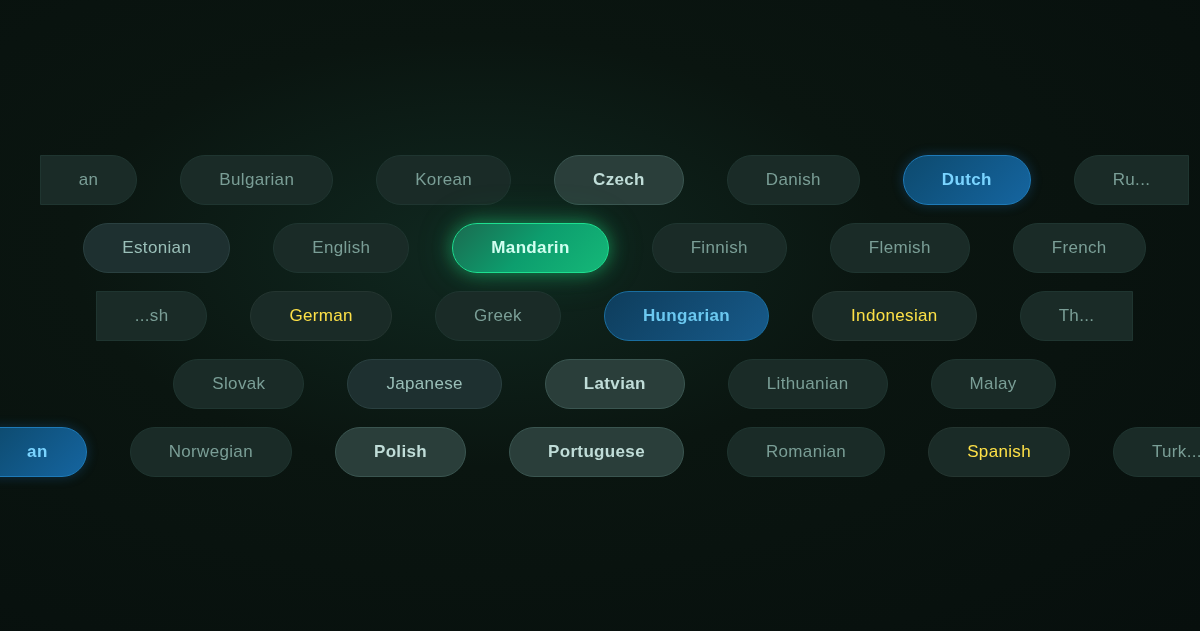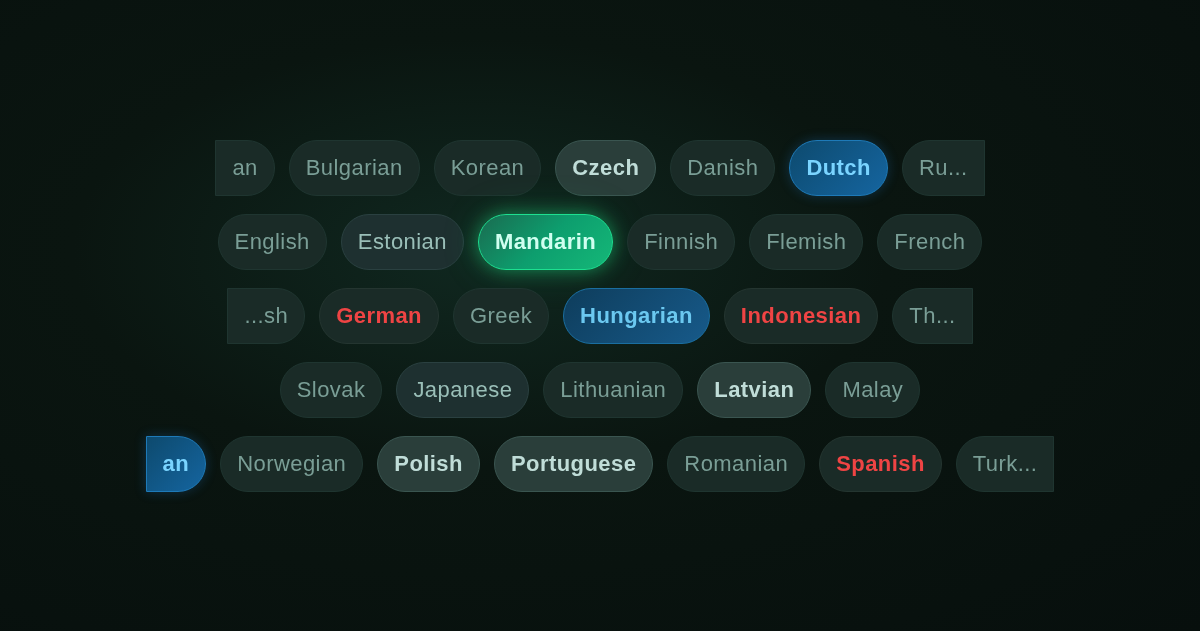--- a/index.html
+++ b/index.html
@@ -37,28 +37,29 @@
       flex-direction: row;
       gap: 14px;
       justify-content: center;
     }
 
     .chip {
       display: inline-flex;
       align-items: center;
       justify-content: center;
       border-radius: 50px;
-      padding: 14px 16px;
-      font-size: 22px;
+      padding: 14px 38px;
+      font-size: 17px;
       font-weight: 500;
       letter-spacing: 0.02em;
       cursor: pointer;
       user-select: none;
       transition: all 0.2s;
       white-space: nowrap;
+      margin-left: 29px;
     }
 
     
     .chip-default {
       background: #1a2b27;
       color: #7a9e96;
       border: 1px solid #1f3530;
     }
 
     
@@ -99,23 +100,23 @@
     
     .chip-dark-selected {
       background: #1e3030;
       color: #9abfb8;
       border: 1px solid #2a4040;
     }
 
     
     .chip-bold {
       background: #1a2b27;
-      color: #ef4444;
+      color: #fde047;
       border: 1px solid #243530;
-      font-weight: 700;
+      font-weight: 400;
     }
 
     
     .clip-left {
       border-radius: 0 50px 50px 0;
     }
     
     .clip-right {
       border-radius: 50px 0 0 50px;
     }
@@ -128,40 +129,40 @@
   <div class="row">
         <div class="chip chip-default clip-left">an</div>
         <div class="chip chip-default">Bulgarian</div>
         <div class="chip chip-default">Korean</div>
         <div class="chip chip-selected">Czech</div>
         <div class="chip chip-default">Danish</div>
         <div class="chip chip-blue-active">Dutch</div>
         <div class="chip chip-default clip-right">Ru...</div>
       </div>
       <div class="row">
+        <div class="chip chip-dark-selected">Estonian</div>
         <div class="chip chip-default">English</div>
-        <div class="chip chip-dark-selected">Estonian</div>
         <div class="chip chip-green-active">Mandarin</div>
         <div class="chip chip-default">Finnish</div>
         <div class="chip chip-default">Flemish</div>
         <div class="chip chip-default">French</div>
       </div>
       <div class="row">
         <div class="chip chip-default clip-left">...sh</div>
         <div class="chip chip-bold">German</div>
         <div class="chip chip-default">Greek</div>
         <div class="chip chip-blue2-active">Hungarian</div>
         <div class="chip chip-bold">Indonesian</div>
         <div class="chip chip-default clip-right">Th...</div>
       </div>
       <div class="row">
         <div class="chip chip-default">Slovak</div>
         <div class="chip chip-dark-selected">Japanese</div>
+        <div class="chip chip-selected">Latvian</div>
         <div class="chip chip-default">Lithuanian</div>
-        <div class="chip chip-selected">Latvian</div>
         <div class="chip chip-default">Malay</div>
       </div>
       <div class="row">
         <div class="chip chip-blue-active clip-left">an</div>
         <div class="chip chip-default">Norwegian</div>
         <div class="chip chip-selected">Polish</div>
         <div class="chip chip-selected">Portuguese</div>
         <div class="chip chip-default">Romanian</div>
         <div class="chip chip-bold">Spanish</div>
         <div class="chip chip-default clip-right">Turk...</div>

